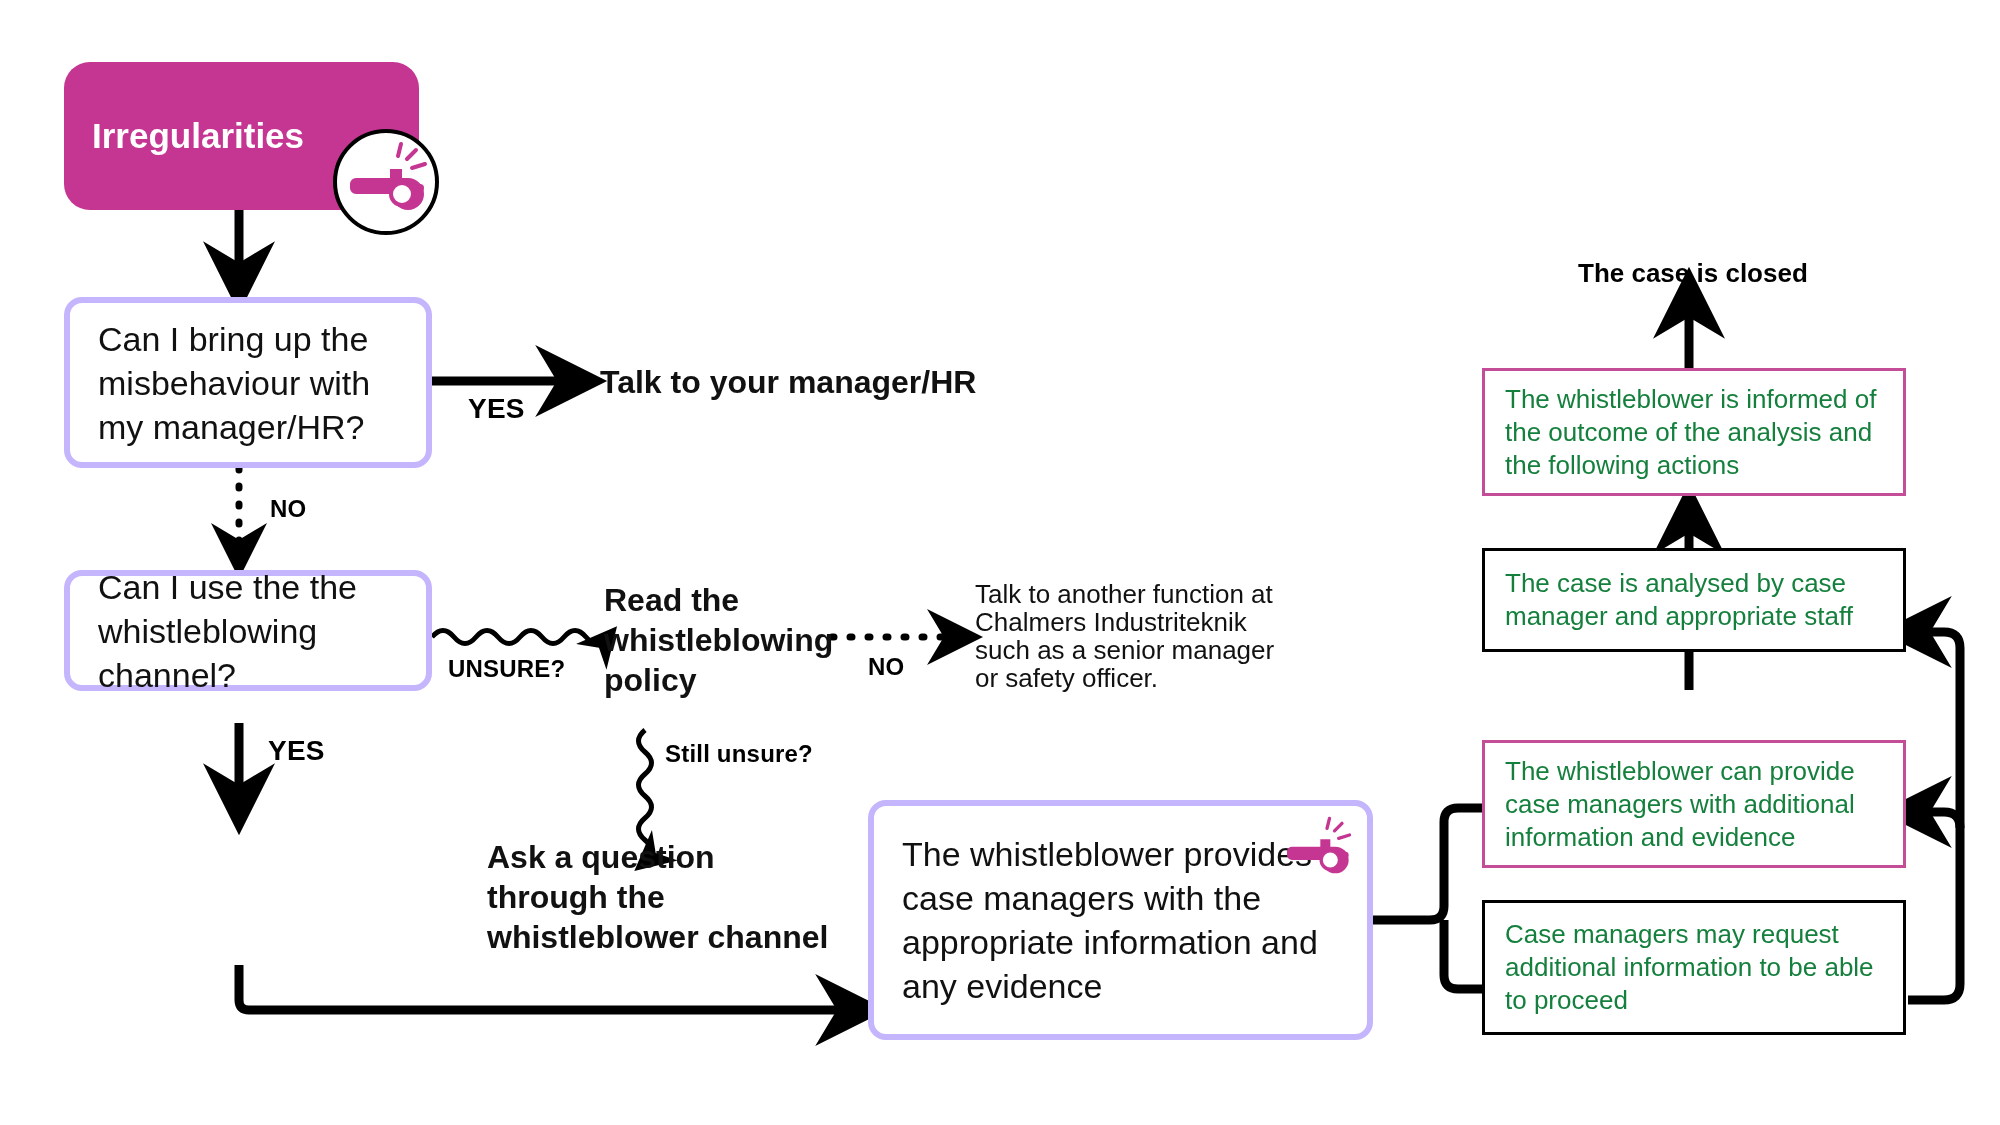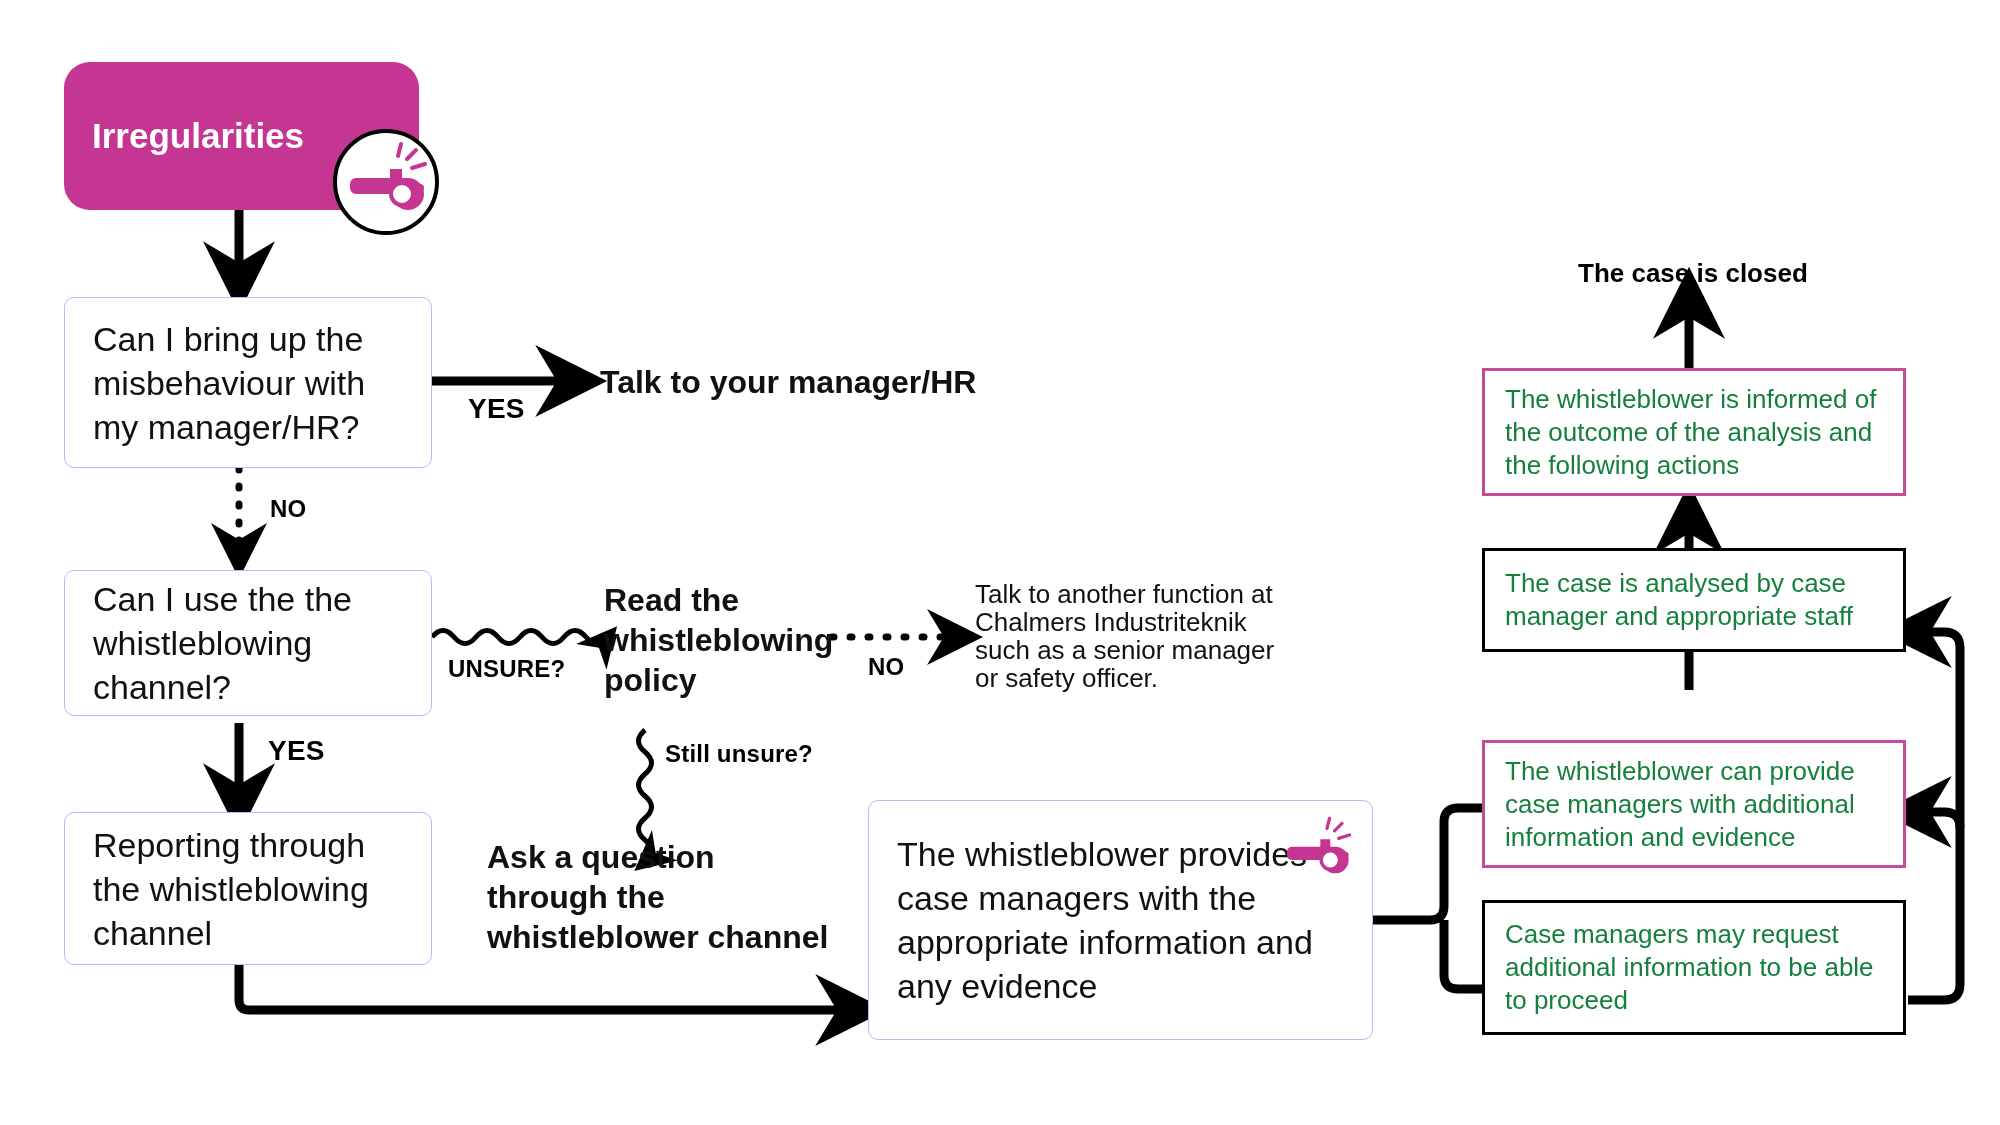--- a/index.html
+++ b/index.html
@@ -14,22 +14,22 @@
   
   .node {
     position: absolute;
     background: #ffffff;
     display: flex;
     align-items: center;
   }
   .node .txt { width: 100%; }
 
   .rounded {
-    border: 1px solid #c4b5fd;
-    border-radius: 10px;
+    border: 6px solid #c4b5fd;
+    border-radius: 18px;
   }
   .sharp-black { border: 3px solid #000000; }
   .sharp-pink  { border: 3px solid #c44d98; }
 
   .node-start {
     background: #c53592;
     border-radius: 26px;
     border: none;
     color: #ffffff;
     font-weight: bold;
@@ -133,41 +133,38 @@
   <div class="node rounded" style="left:64px; top:297px; width:368px; height:171px;">
     <div class="txt t-big">Can I bring up the misbehaviour with my manager/HR?</div>
   </div>
 
   <div class="t-plain" style="left:600px; top:362px; width:430px;">Talk to your manager/HR</div>
 
   <div class="edge-label" style="left:468px; top:393px;">YES</div>
 
   <div class="edge-label sm" style="left:270px; top:495px;">NO</div>
 
-  <div class="node rounded" style="left:64px; top:570px; width:368px; height:146px;">
+  <div class="node rounded" style="left:64px; top:570px; width:368px; height:121px;">
     <div class="txt t-big">Can I use the the whistleblowing channel?</div>
   </div>
 
   <div class="edge-label sm" style="left:448px; top:655px;">UNSURE?</div>
 
   <div class="edge-label" style="left:268px; top:735px;">YES</div>
 
   <div class="t-plain" style="left:604px; top:580px; width:215px;">Read the whistleblowing policy</div>
 
   <div class="edge-label sm" style="left:868px; top:653px;">NO</div>
 
   <div class="t-plain-s" style="left:975px; top:580px; width:305px;">Talk to another function at Chalmers Industriteknik such as a senior manager or safety officer.</div>
 
   <div class="edge-label sm" style="left:665px; top:740px;">Still unsure?</div>
 
   <div class="t-plain" style="left:487px; top:837px; width:350px;">Ask a question through the whistleblower channel</div>
 
-  <div class="node rounded" style="left:64px; top:812px; width:368px; height:153px;">
-    <div class="txt t-big">Reporting through the whistleblowing channel</div>
-  </div>
 
   <div class="node rounded" style="left:868px; top:800px; width:505px; height:240px;">
     <div class="txt t-big">The whistleblower provides case managers with the appropriate information and any evidence</div>
   </div>
 
   <div class="whistle" style="left:1272px; top:805px; width:90px; height:90px;">
     <svg viewBox="0 0 108 108" width="90" height="90">
       <g fill="#c53592">
         <path d="M66 28 l3 -12 M75 31 l9 -9 M80 40 l13 -4" stroke="#c53592" stroke-width="4" stroke-linecap="round" fill="none"></path>
         <path d="M24 50 h34 v-9 h12 v9 h6 a16 16 0 1 1 -16 16 h-36 a6 6 0 0 1 -6 -6 v-4 a6 6 0 0 1 6 -6 z"></path>

